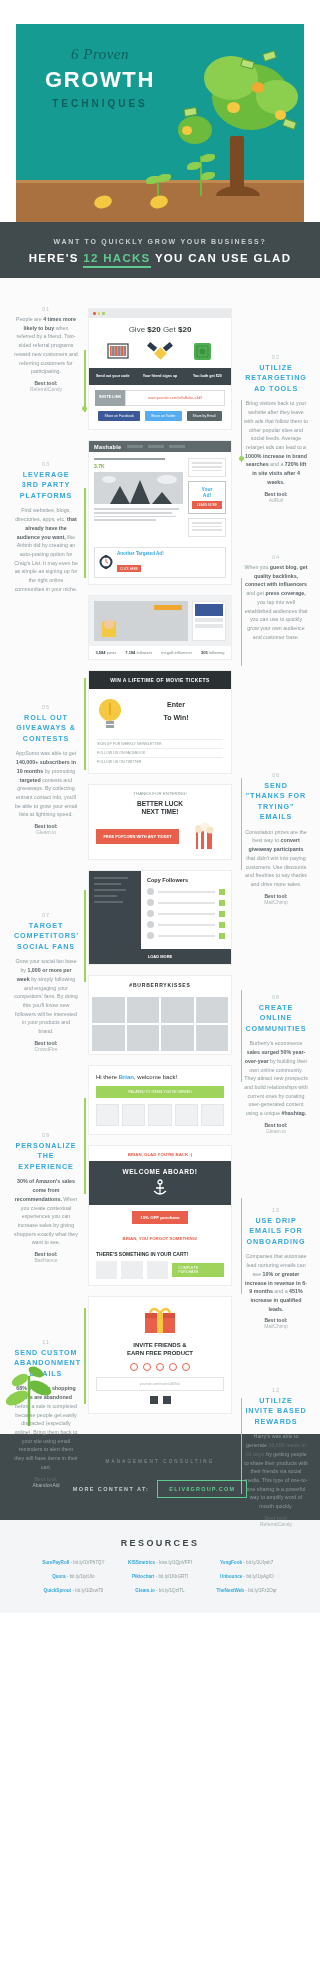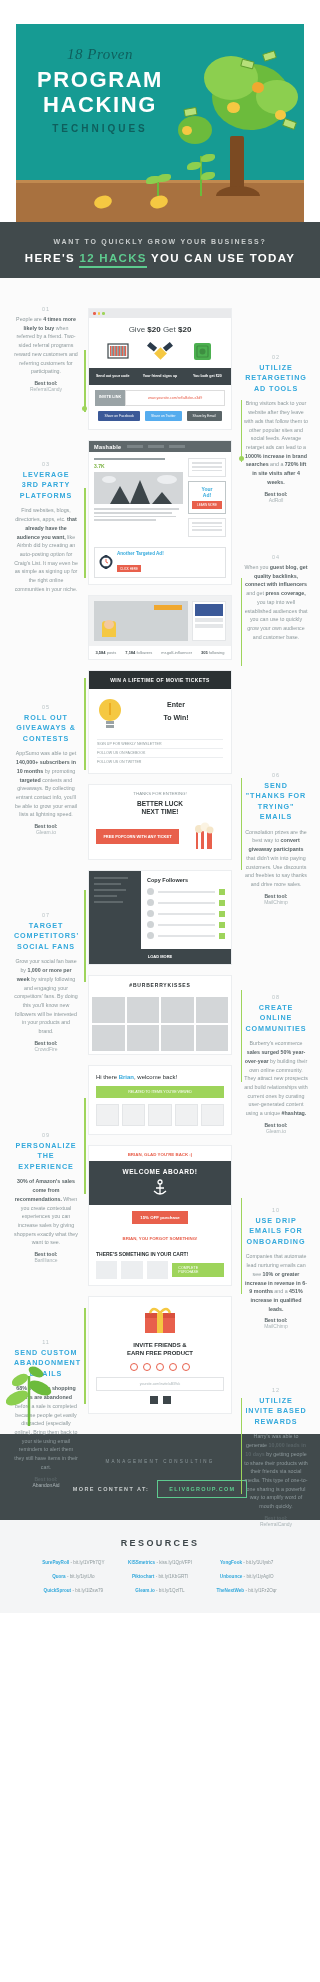--- a/index.html
+++ b/index.html
@@ -229,23 +229,22 @@
   .res-cell b{ color:#34a9dc; }
 </style>
 </head>
 <body>
 
 <div class="hero-wrap">
   <div class="hero">
     <div class="hero-ground"></div>
 
     <div class="hero-title">
-      <div class="hero-kicker">18 Proven</div>
-      <div class="hero-main">PROGRAM</div>
-      <div class="hero-main">HACKING</div>
+      <div class="hero-kicker">6 Proven</div>
+      <div class="hero-main">GROWTH</div>
       <div class="hero-sub">TECHNIQUES</div>
     </div>
 
     <div class="tree">
       <div class="canopy c1"></div>
         <div class="canopy c2"></div>
       <div class="canopy c3"></div>
         <div class="canopy c4"></div>
       <div class="fruit f1"></div>
         <div class="fruit f2"></div>
@@ -270,21 +269,21 @@
       <div class="s-leaf" style="left:3px;top:12px;"></div>
       <div class="s-leaf" style="left:17px;top:4px;"></div>
       <div class="s-leaf" style="left:17px;top:22px;"></div>
     </div>
     <div class="seed" style="position:absolute;left:78px;bottom:14px;"></div>
   </div>
 </div>
 
 <div class="subbar">
   <div class="subbar-line1">WANT TO QUICKLY GROW YOUR BUSINESS?</div>
-  <div class="subbar-line2"><span>HERE'S </span><span class="subbar-hl">12 HACKS</span><span> YOU CAN USE TODAY</span></div>
+  <div class="subbar-line2"><span>HERE'S </span><span class="subbar-hl">12 HACKS</span><span> YOU CAN USE GLAD</span></div>
   <div class="arrow-down"></div>
 </div>
 
 <div class="body-area">
 
   <div class="rail" style="left:84px; top:72px; height:62px;"></div>
   <div class="rail-cap" style="left:82px; top:128px;"></div>
   <div class="rail" style="right:78px; top:122px; height:62px;"></div>
   <div class="rail-cap" style="right:76px; top:178px;"></div>
   <div class="rail" style="left:84px; top:210px; height:90px;"></div>

